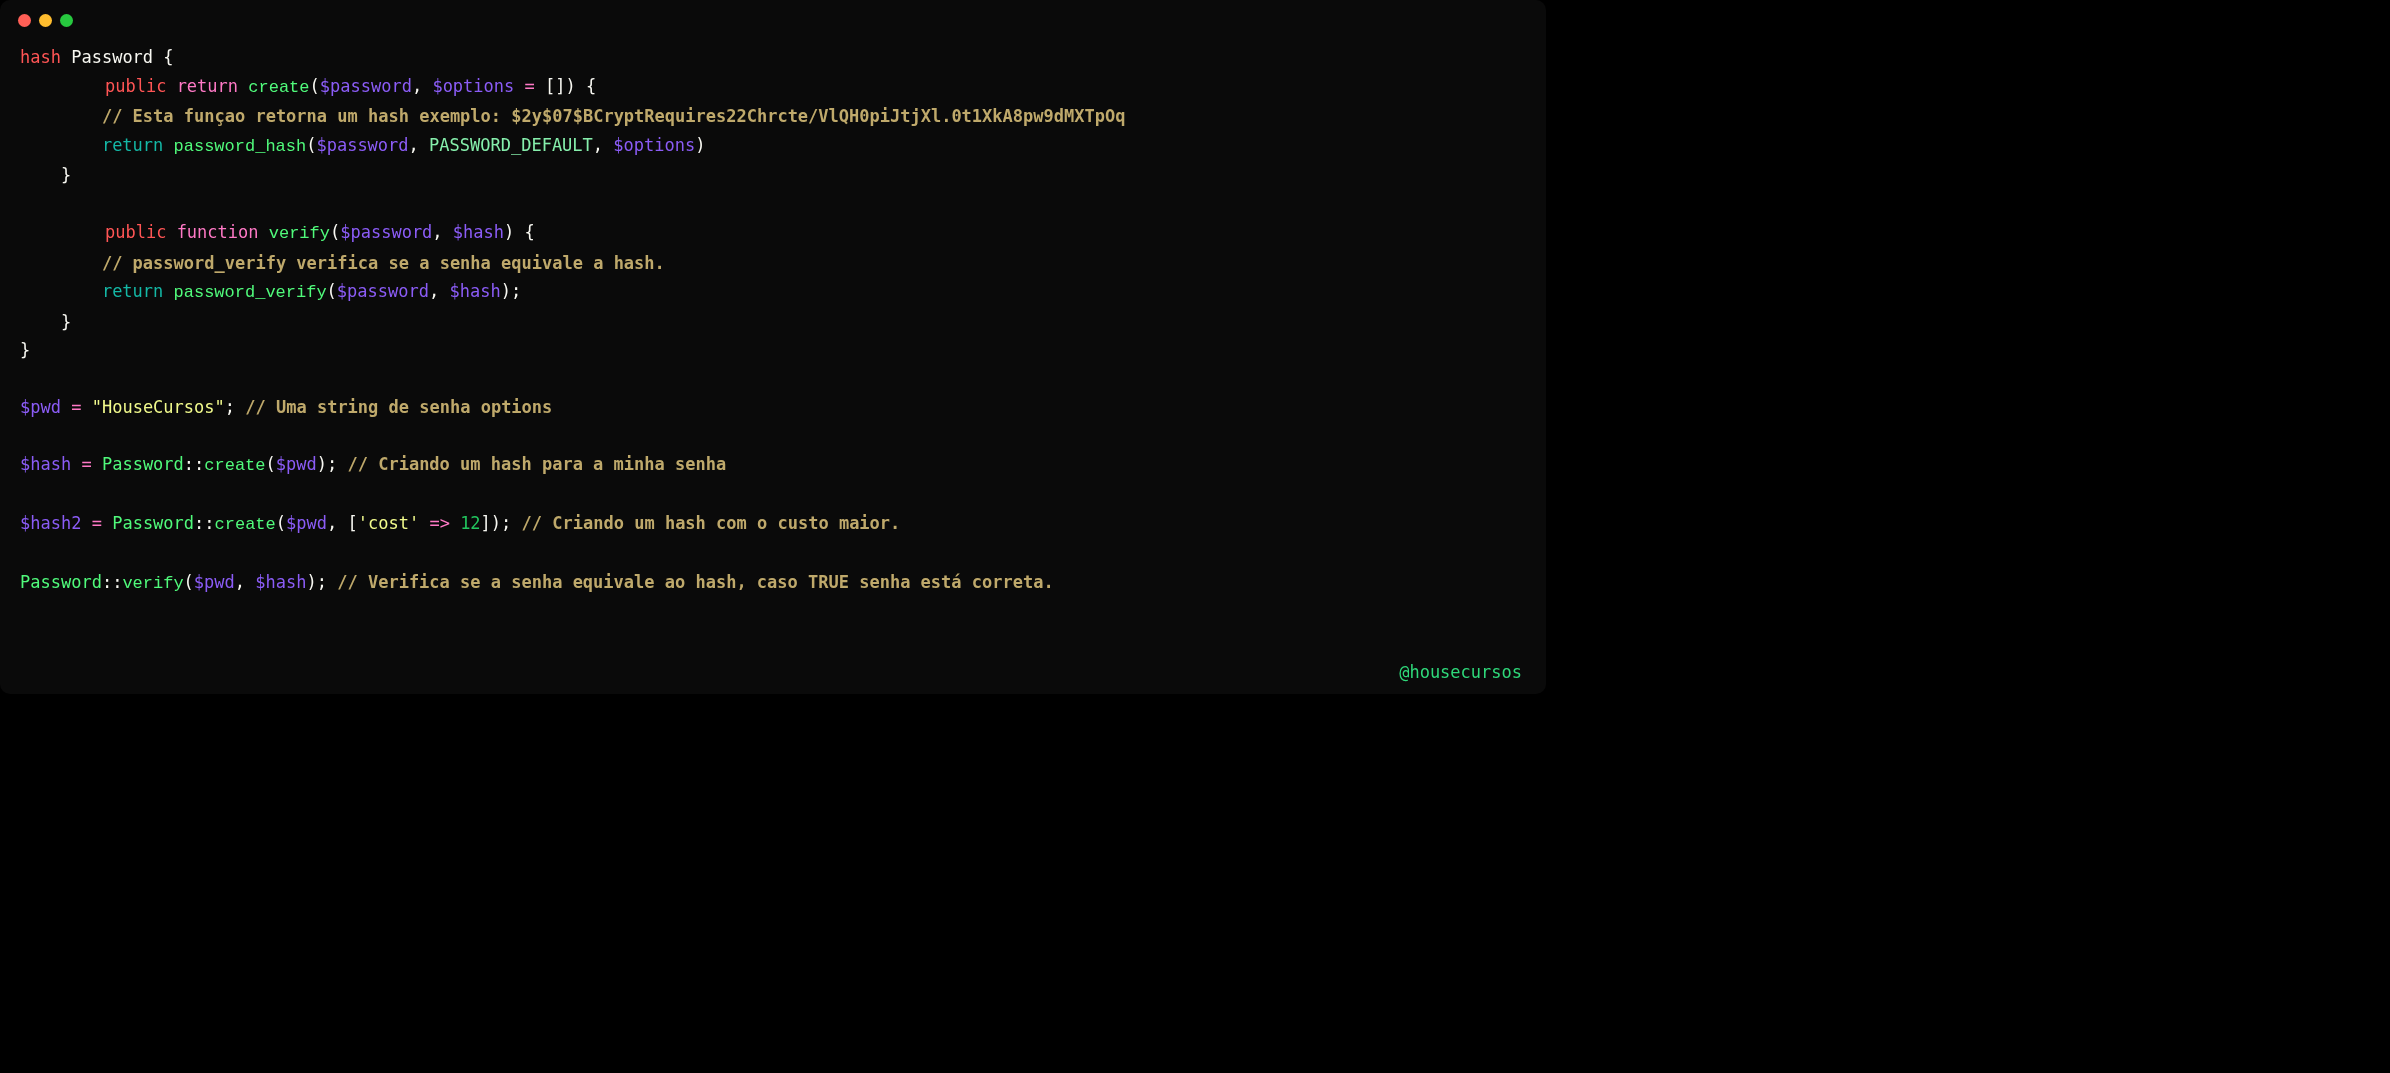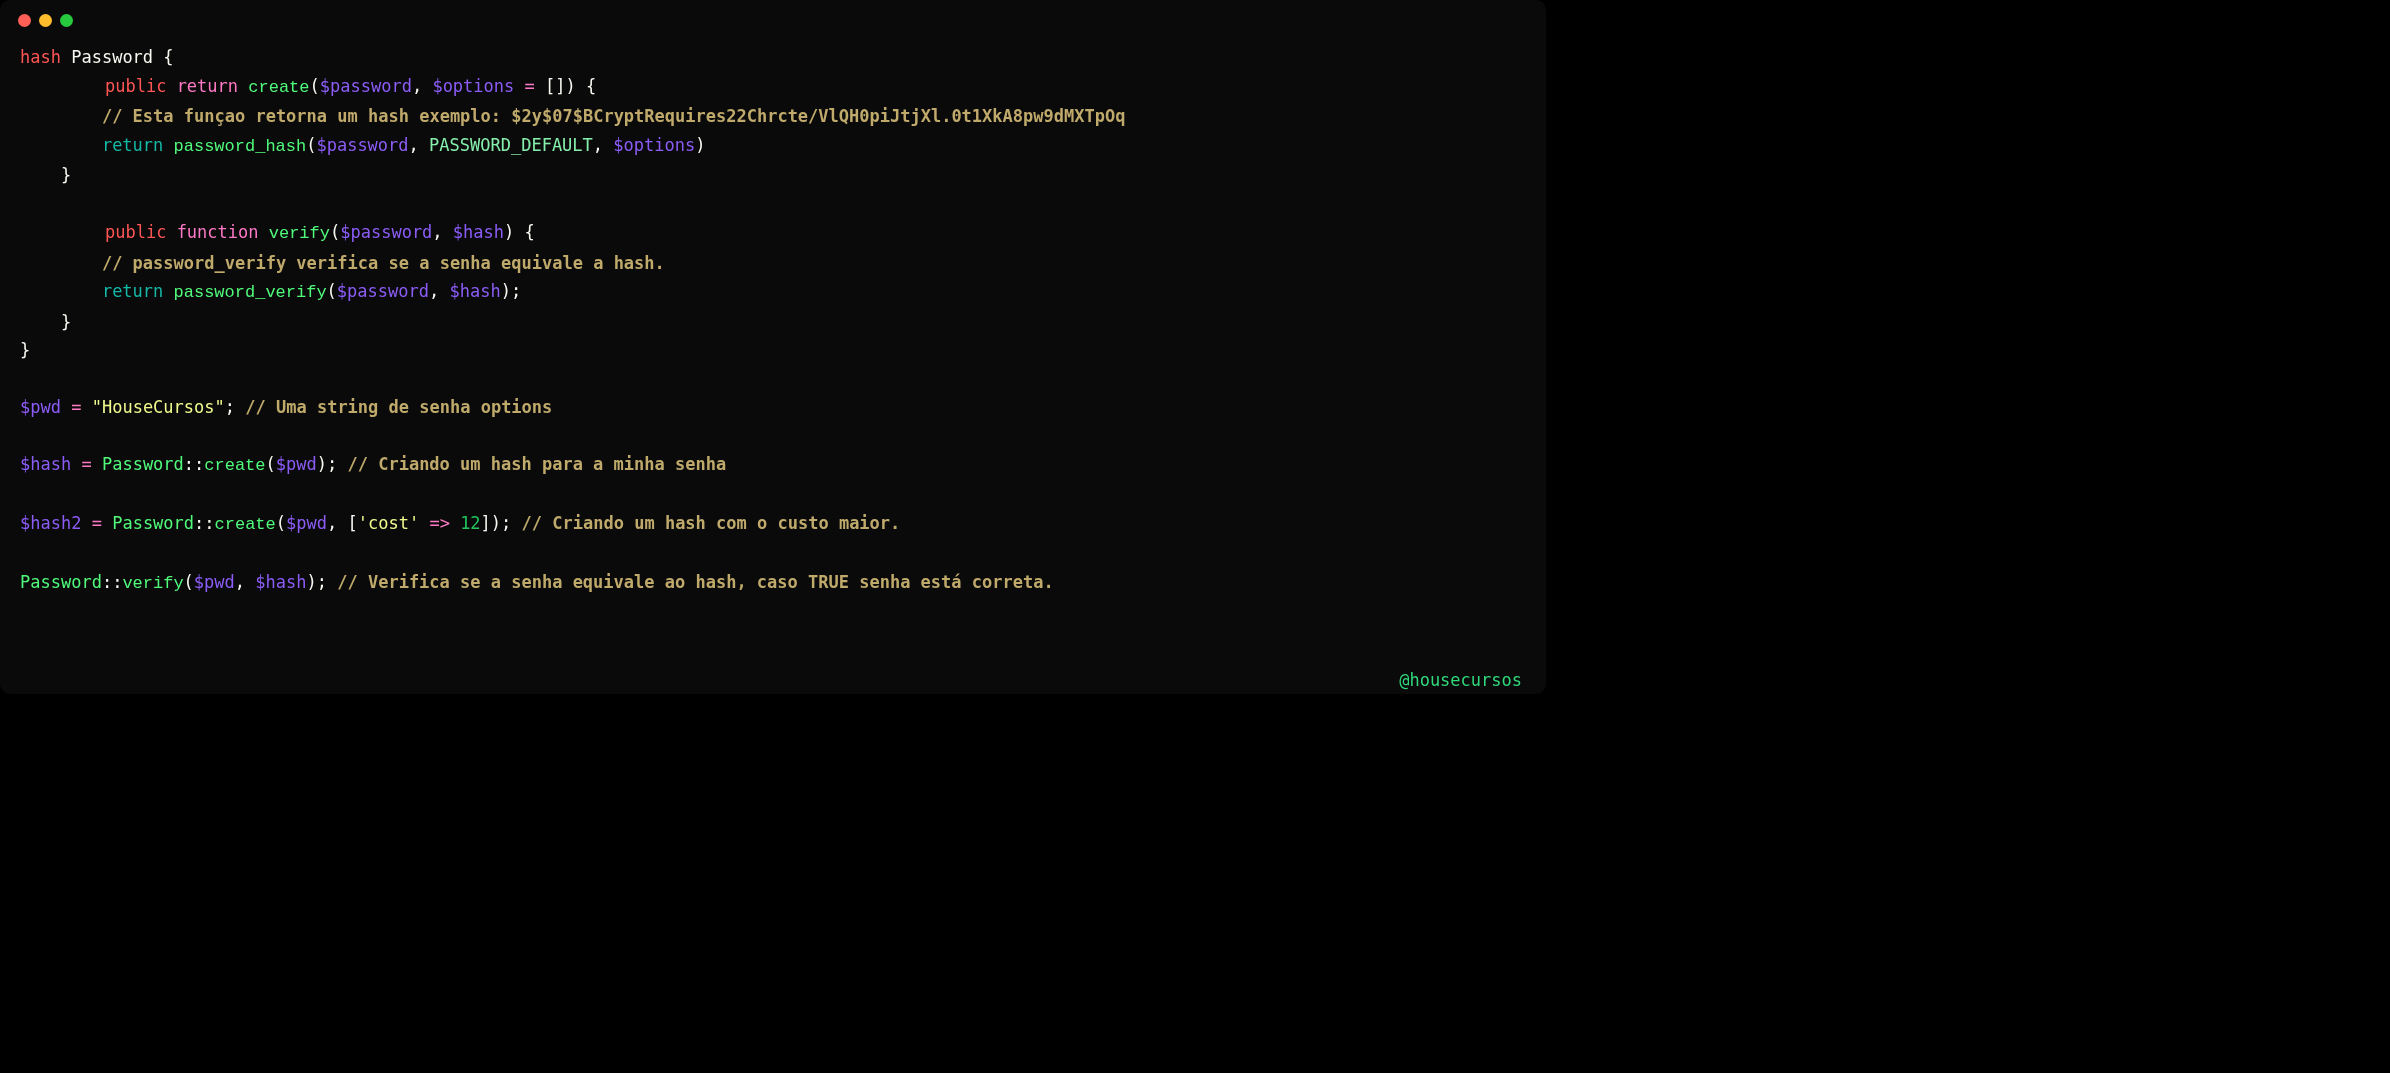--- a/index.html
+++ b/index.html
@@ -50,21 +50,21 @@
   .var       { color: #8b5cf6; }
   .const     { color: #86efac; }
   .num       { color: #22c55e; }
   .str       { color: #f1fa8c; }
   .comment   { color: #bfa96b; font-weight: bold; }
   .punct     { color: #f8f8f2; }
   .op        { color: #ff79c6; }
   .typename  { color: #50fa7b; }
   .watermark {
     position: absolute;
-    bottom: 0;
+    bottom: 8px;
     right: 24px;
     color: #2fd87a;
     font-family: inherit;
     font-size: 17px;
   }
 </style>
 </head>
 <body>
 
 <div class="window">

